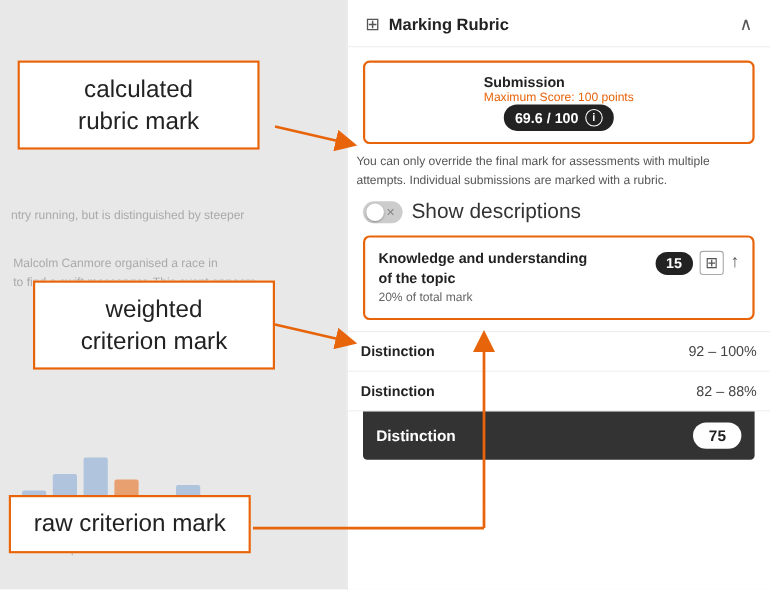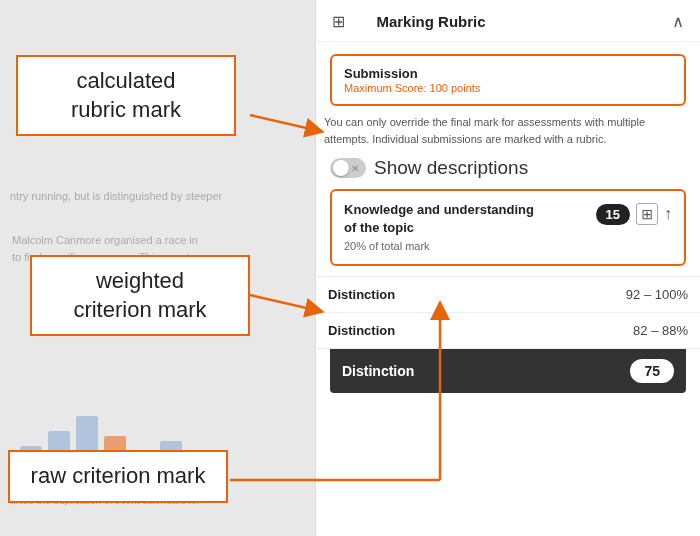--- a/index.html
+++ b/index.html
@@ -116,39 +116,39 @@
       gap: 8px;
     }
     .rubric-icon {
       color: #555;
       font-size: 16px;
     }
     .rubric-title {
       font-size: 15px;
       font-weight: 600;
       color: #222;
-      margin-left: 23px;
     }
     .chevron-up {
       font-size: 16px;
       color: #555;
       cursor: pointer;
     }
 
     
     .submission-card {
       margin: 12px 14px 0 14px;
       border: 2px solid #e8640a;
       border-radius: 6px;
       padding: 10px 12px;
     }
     .submission-top {
       display: flex;
       align-items: center;
       justify-content: space-between;
+      flex-direction: column;
     }
     .submission-label {
       font-size: 13px;
       font-weight: 700;
       color: #222;
     }
     .submission-sub {
       font-size: 11px;
       color: #e8640a;
       margin-top: 1px;
@@ -375,20 +375,24 @@
       <span class="rubric-title">Marking Rubric</span>
     </div>
     <span class="chevron-up">∧</span>
   </div>
 
   <div class="submission-card">
     <div class="submission-top">
       <div>
         <div class="submission-label">Submission</div>
         <div class="submission-sub">Maximum Score: 100 points</div>
+      </div>
+      <div class="score-badge">
+        <span>69.6 / 100</span>
+        <span class="info-icon">i</span>
       </div>
     </div>
   </div>
 
   <div class="override-notice">You can only override the final mark for assessments with multiple attempts. Individual submissions are marked with a rubric.</div>
 
   <div class="show-desc-row">
     <div class="toggle-x">
       <div class="toggle-x-knob"></div>
       <span class="toggle-x-x">✕</span>

